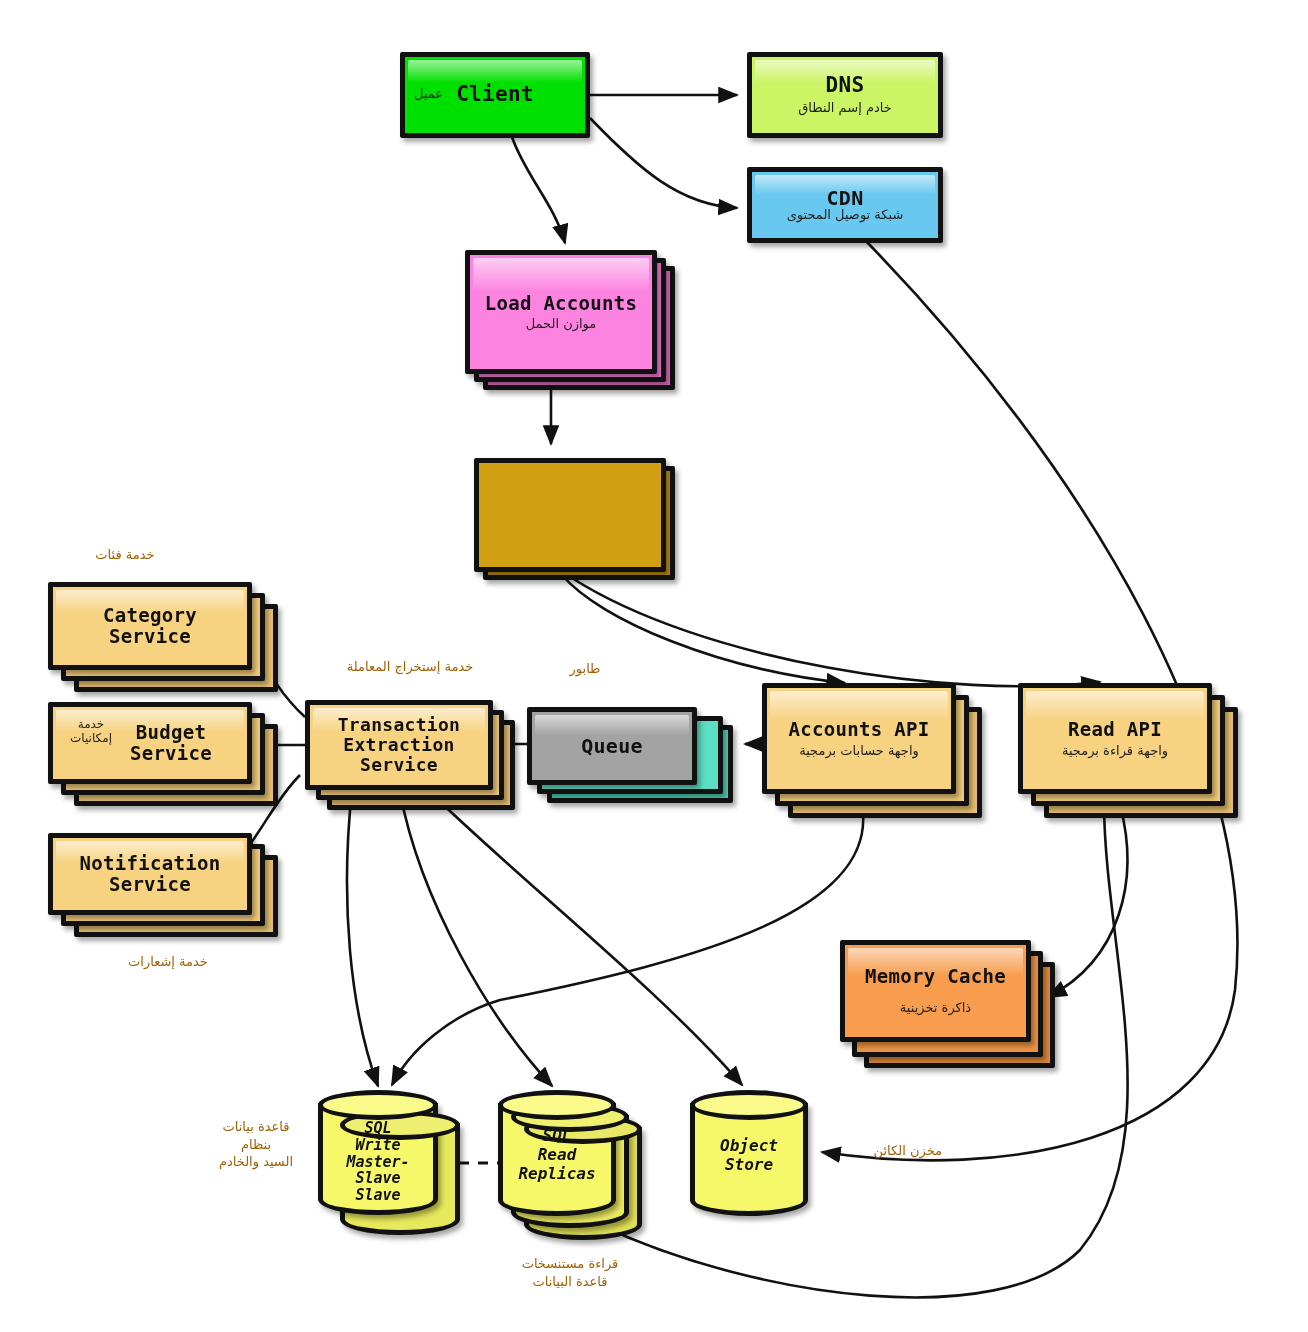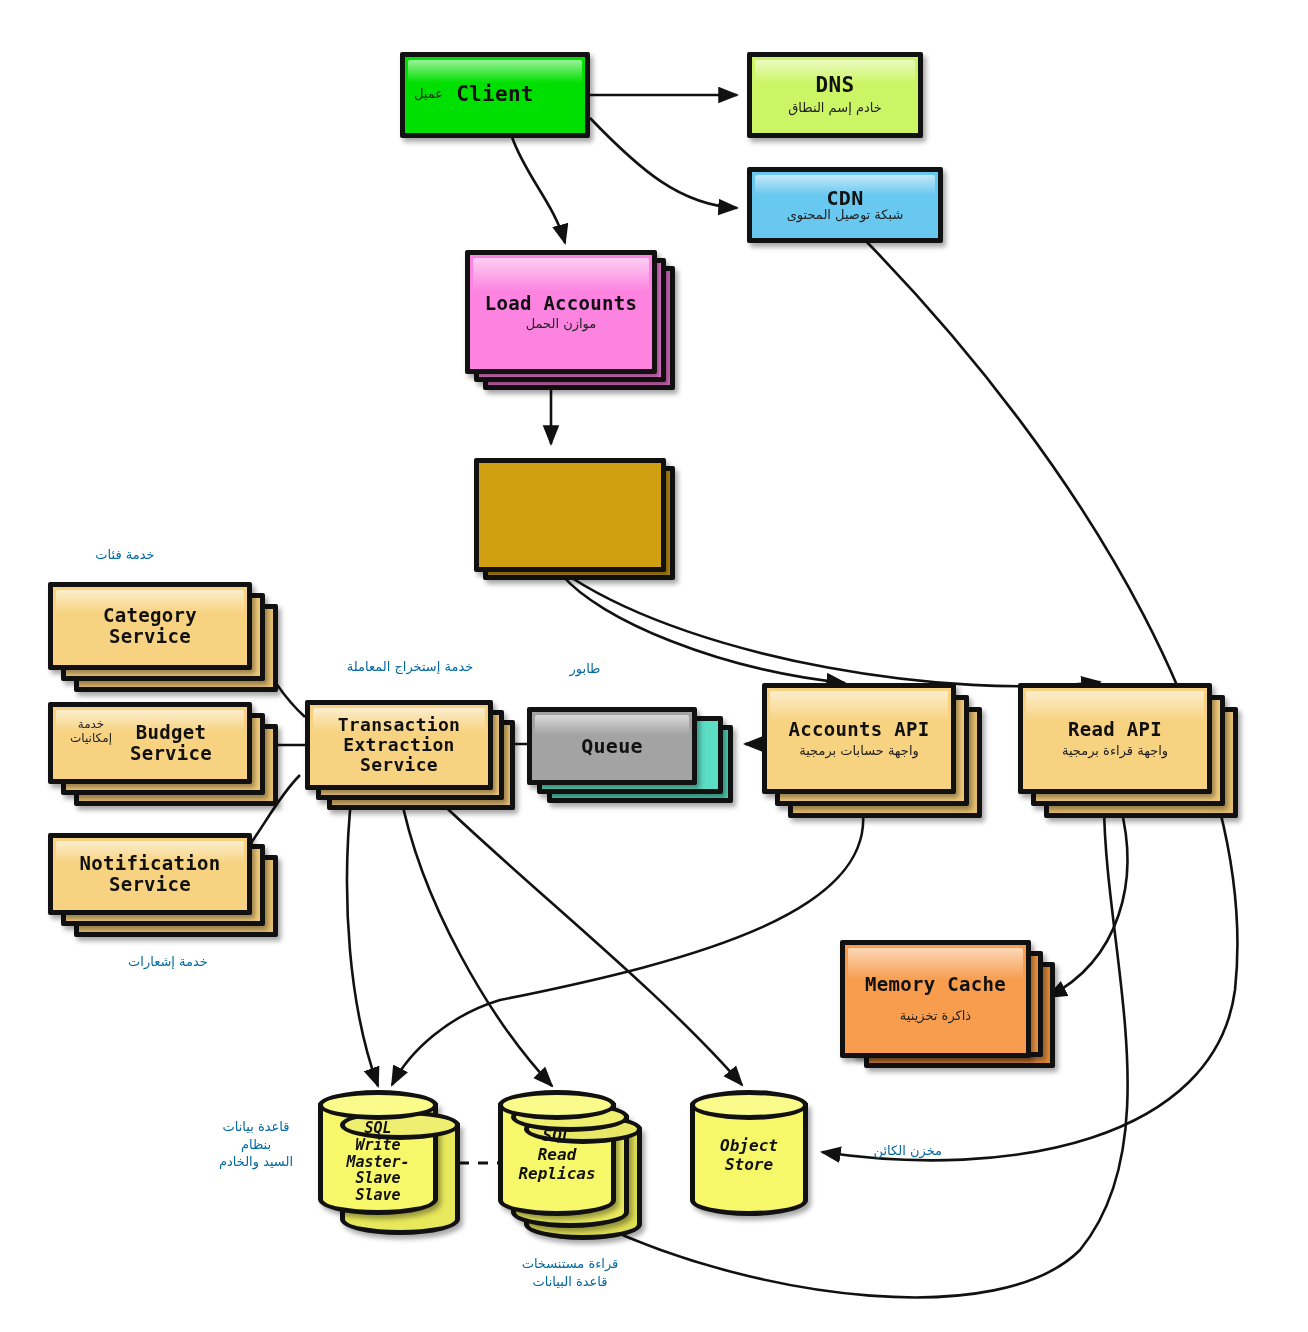--- a/index.html
+++ b/index.html
@@ -31,21 +31,21 @@
   .cyl{position:absolute;box-sizing:border-box;}
   .cyl .body{position:absolute;left:0;right:0;top:13px;bottom:0;
              background:#f7f76a;border:5px solid #111;border-radius:0 0 50% 50%/0 0 14% 14%;
              box-shadow:3px 4px 5px rgba(0,0,0,.35);}
   .cyl .top{position:absolute;left:0;right:0;top:0;height:30px;
             background:#fbfb8c;border:5px solid #111;border-radius:50%;box-sizing:border-box;z-index:2;}
   .cyl .cyltext{position:absolute;left:0;right:0;top:30px;z-index:4;text-align:center;
                 font-family:"DejaVu Sans Mono","Liberation Mono",monospace;font-weight:bold;color:#111;font-style:italic;}
 
   
-  .caption{position:absolute;direction:rtl;color:#0369a1;text-align:center;
+  .caption{position:absolute;direction:rtl;color:#a16207;text-align:center;
            font-family:"DejaVu Sans","Liberation Sans",sans-serif;line-height:1.35;}
 </style>
 </head>
 <body>
 
 <div id="stage">
 
   <svg id="edges" viewBox="0 0 1308 1332">
     <defs>
       <marker id="ah" markerWidth="9" markerHeight="9" refX="7.2" refY="3.2" orient="auto" markerUnits="strokeWidth">
@@ -98,21 +98,21 @@
     <div class="shape" style="width:190px;height:86px;background:#00e000;">
       <div class="gloss"></div>
       <div class="label">
         <div class="en" style="font-size:21px;">Client</div>
       </div>
     </div>
     <div class="ar" style="position:absolute;left:14px;top:34px;font-size:13px;z-index:5;">عميل</div>
   </div>
 
   <div class="node" style="left:747px;top:52px;width:196px;height:86px;">
-    <div class="shape" style="width:176px;height:86px;background:#ccf566;flex-direction:column;">
+    <div class="shape" style="width:196px;height:86px;background:#ccf566;flex-direction:column;">
       <div class="gloss"></div>
       <div class="label">
         <div class="en" style="font-size:21px;">DNS</div>
         <div class="ar" style="font-size:13px;margin-top:3px;">خادم إسم النطاق</div>
       </div>
     </div>
   </div>
 
   <div class="node" style="left:747px;top:167px;width:196px;height:76px;">
     <div class="shape" style="width:196px;height:76px;background:#69c8f0;flex-direction:column;">
@@ -229,21 +229,21 @@
       <div class="label">
         <div class="en" style="font-size:19px;">Read API</div>
         <div class="ar" style="font-size:13px;margin-top:4px;">واجهة قراءة برمجية</div>
       </div>
     </div>
   </div>
 
   <div class="node" style="left:840px;top:940px;width:215px;height:128px;">
     <div class="stacklayer" style="left:24px;top:22px;width:191px;height:106px;background:#e08a3a;"></div>
     <div class="stacklayer" style="left:12px;top:11px;width:191px;height:106px;background:#ec9443;"></div>
-    <div class="shape" style="width:191px;height:118px;background:#f79d4d;flex-direction:column;">
+    <div class="shape" style="width:191px;height:102px;background:#f79d4d;flex-direction:column;">
       <div class="gloss"></div>
       <div class="label">
         <div class="en" style="font-size:19px;">Memory Cache</div>
         <div class="ar" style="font-size:13px;margin-top:14px;">ذاكرة تخزينية</div>
       </div>
     </div>
   </div>
 
   <div class="node" style="left:318px;top:1090px;width:150px;height:145px;">
     <div class="cyl" style="left:22px;top:20px;width:120px;height:125px;">

